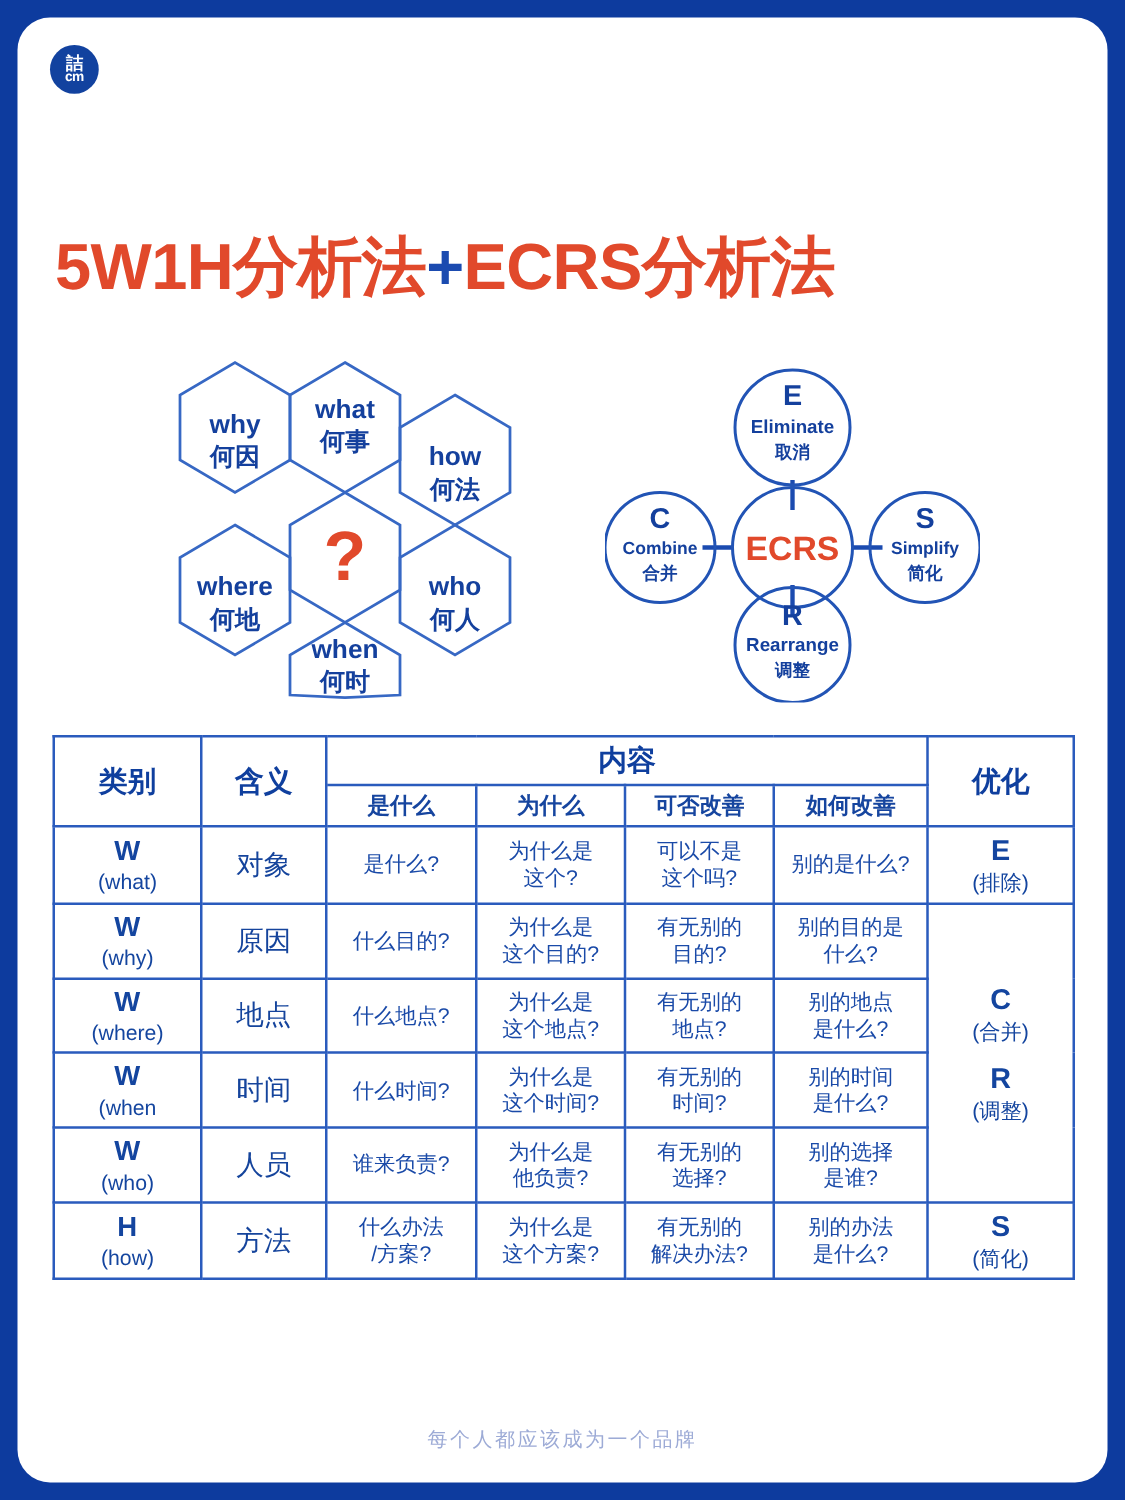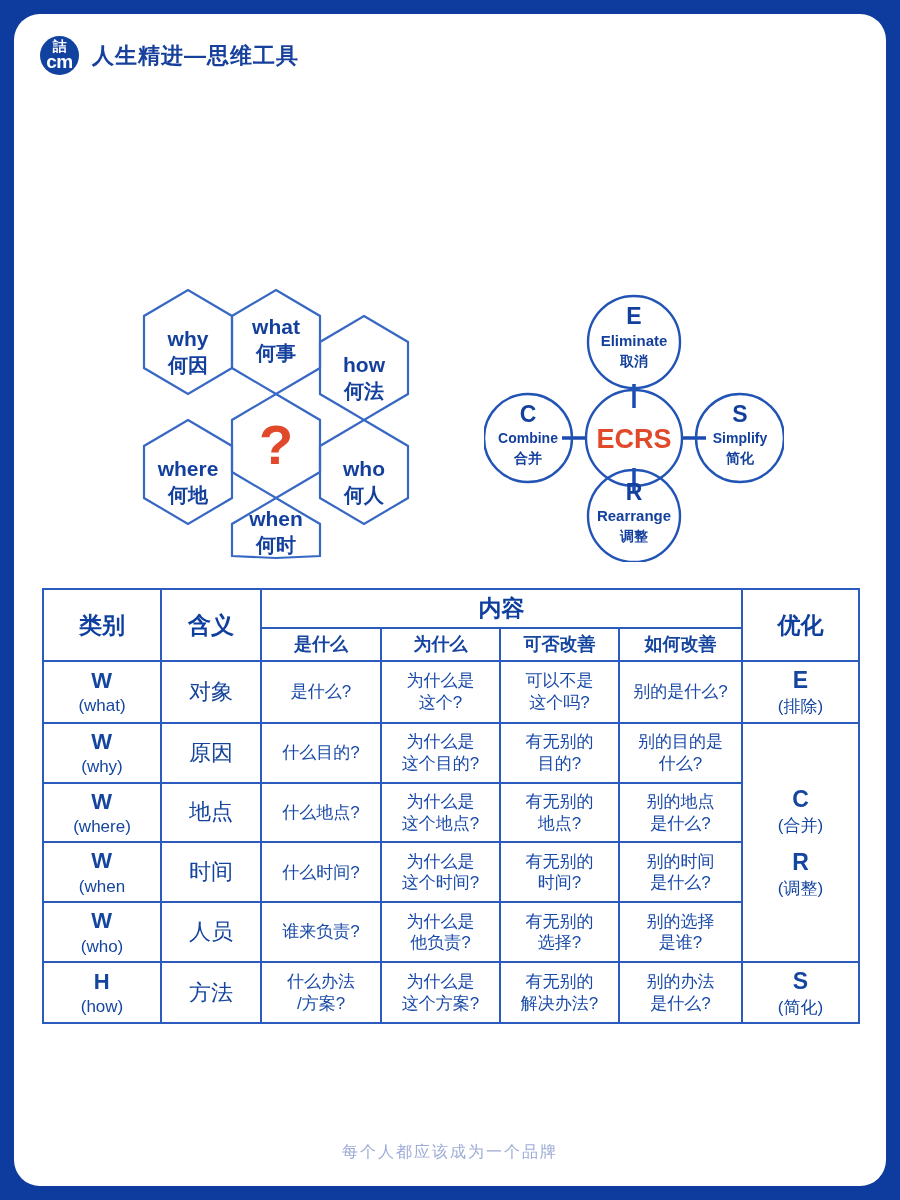--- a/index.html
+++ b/index.html
@@ -31,21 +31,21 @@
   }
   #brand-logo {
     width: 39px; height: 39px; border-radius: 50%;
     background: #12429f;
     display: flex; flex-direction: column;
     align-items: center; justify-content: center;
     color: #fff; line-height: 0.95;
     font-weight: 700;
   }
   #brand-logo .l1 { font-size: 14px; letter-spacing: -0.5px; }
-  #brand-logo .l2 { font-size: 19px; letter-spacing: -0.5px; }
+  #brand-logo .l2 { font-size: 11px; letter-spacing: -0.5px; }
   #brand-name {
     font-size: 22px; font-weight: 700; color: #16409c;
     letter-spacing: 1px;
   }
 
   
   #title-main {
     position: absolute; left: 26px; top: 78px;
     width: 820px;
     font-size: 58px; font-weight: 900;
@@ -128,23 +128,25 @@
 <body>
 
 <div id="frame">
  <div id="sheet">
 
   <div id="brand">
     <div id="brand-logo">
       <span class="l1">詰</span>
       <span class="l2">cm</span>
     </div>
-    <div id="brand-name">人生精进—思维工具</div>
   </div>
 
+  <div id="title-sub">
+    <span>5W1H分析法</span><span class="plus">+</span><span>ECRS分析法</span>
+  </div>
 
   <div id="diagrams">
 
     <div id="hexwrap">
       <svg viewBox="0 0 300 280" width="300" height="280">
         <g fill="none" stroke="#3768c4" stroke-width="2.2">
           <polygon points="150,6 194,32 194,84 150,110 106,84 106,32"></polygon>
           <polygon points="106,84 62,110 18,84 18,32 62,6 106,32"></polygon>
           <polygon points="238,32 282,58 282,110 238,136 194,110 194,58"></polygon>
           <polygon points="150,110 194,136 194,188 150,214 106,188 106,136"></polygon>

